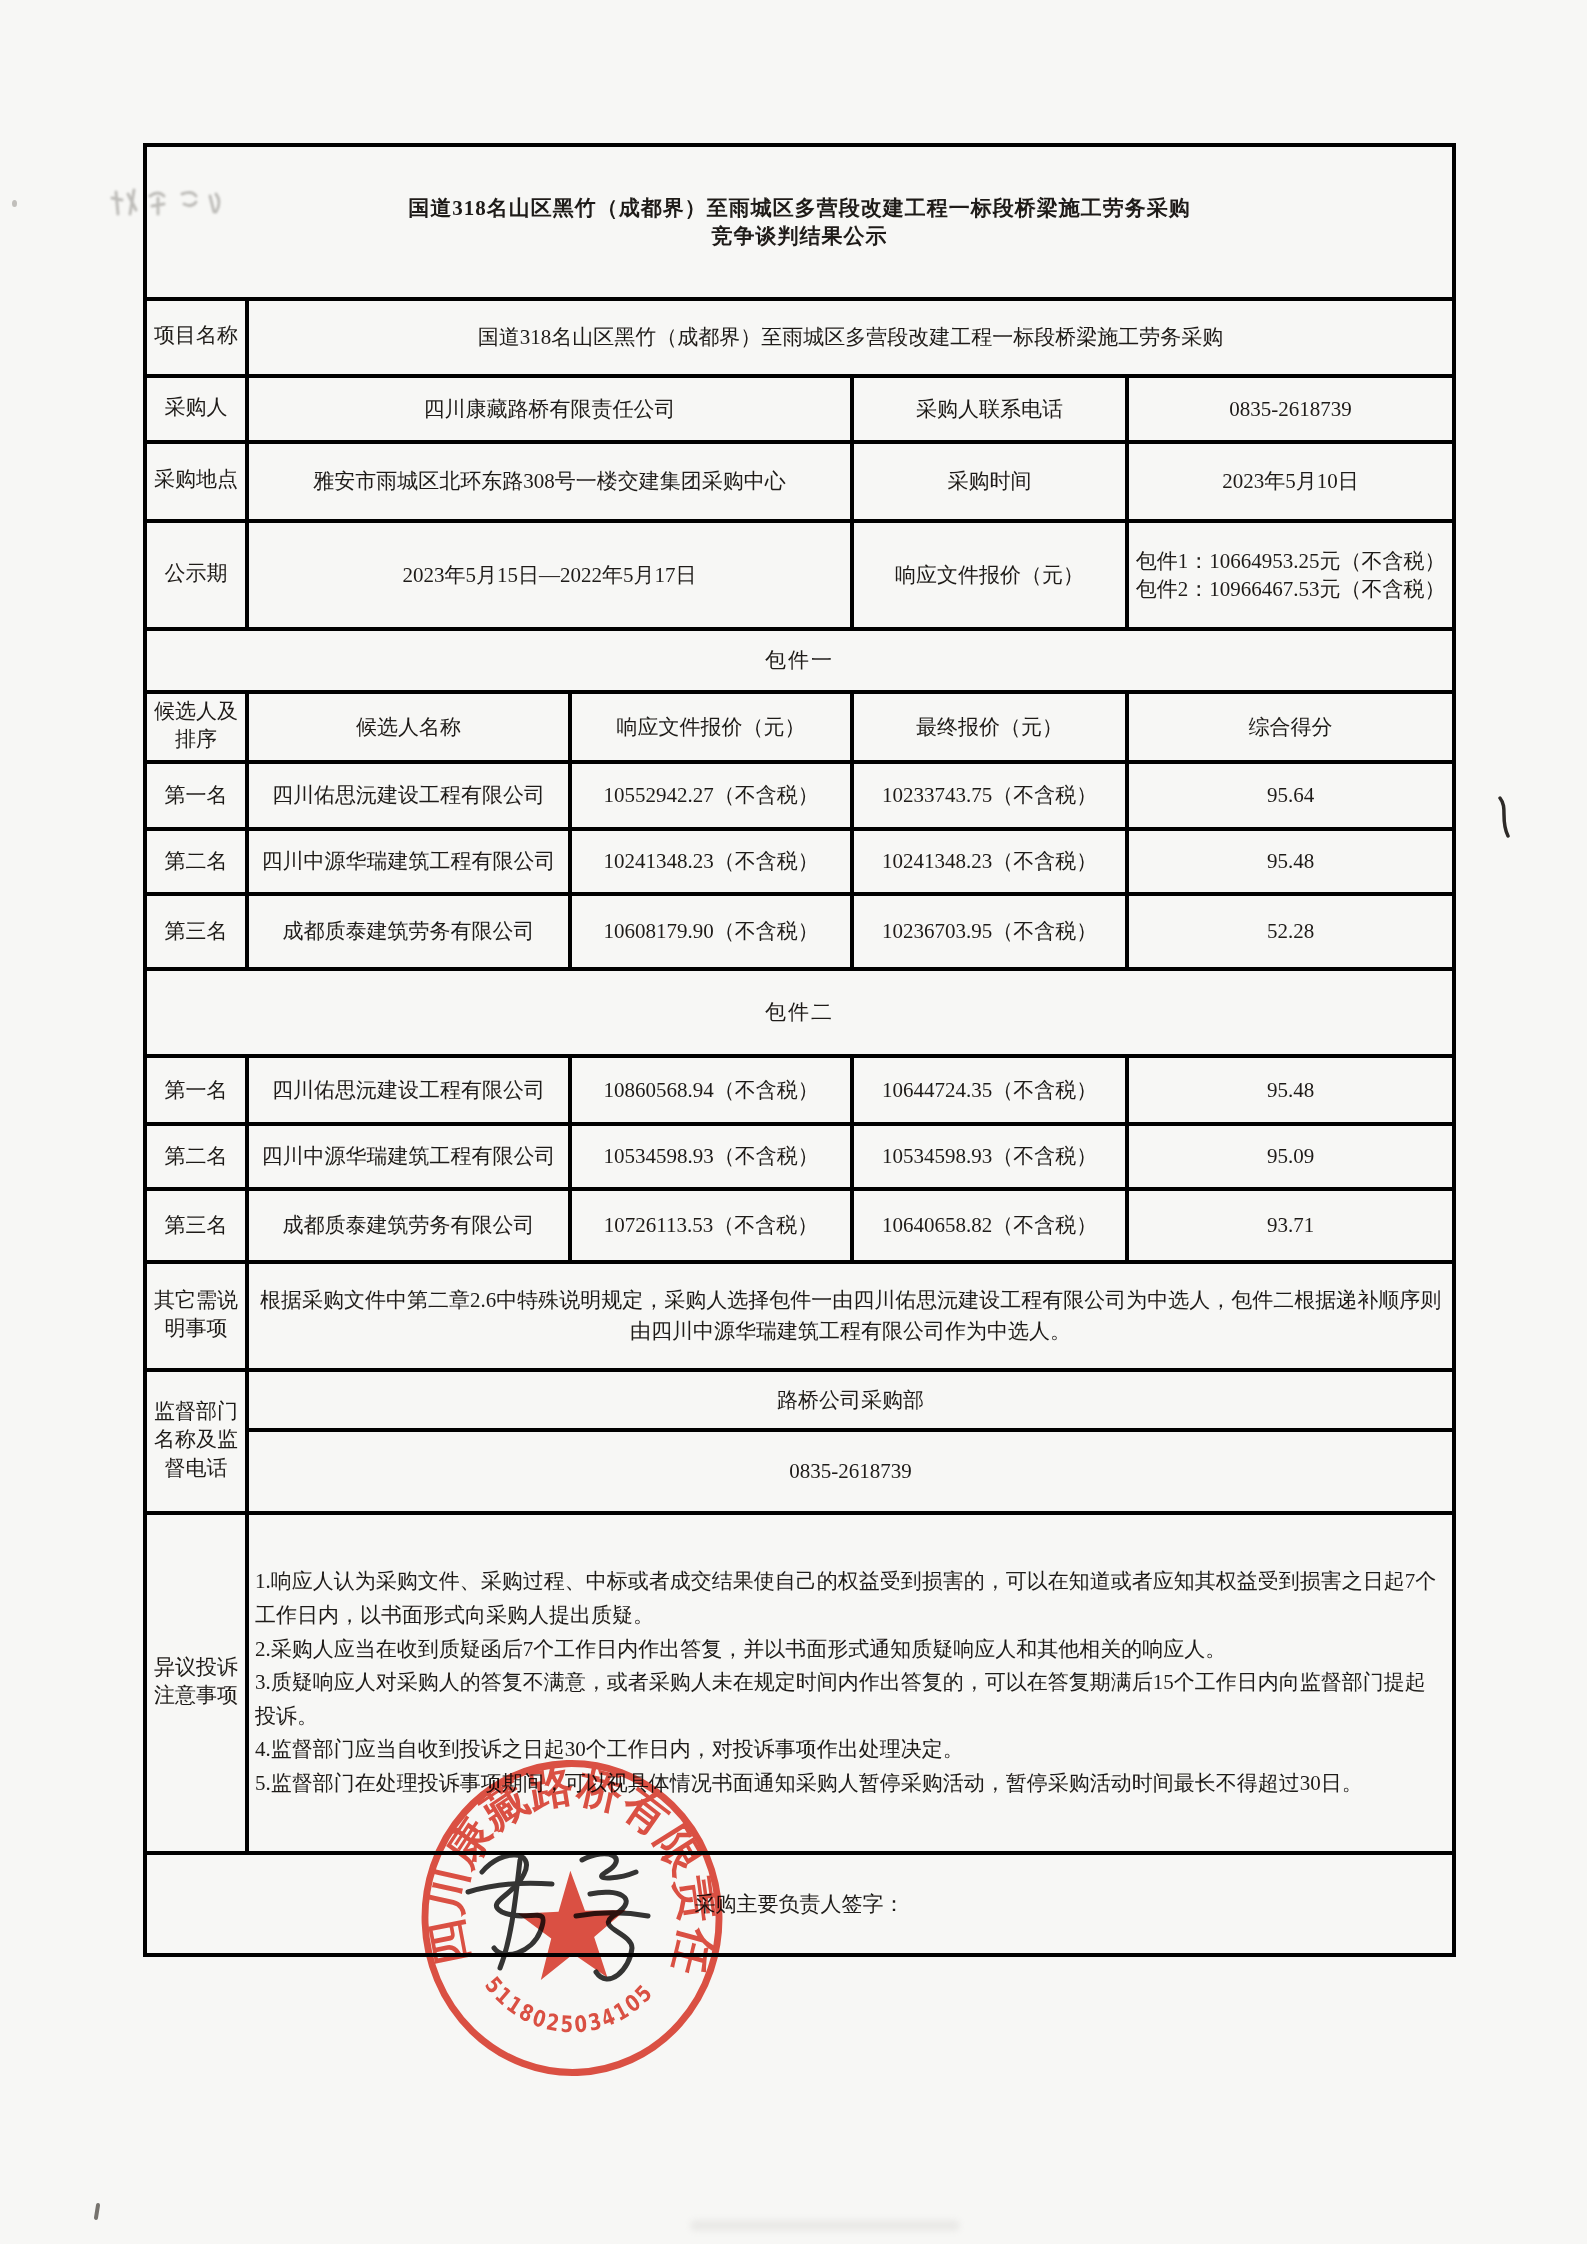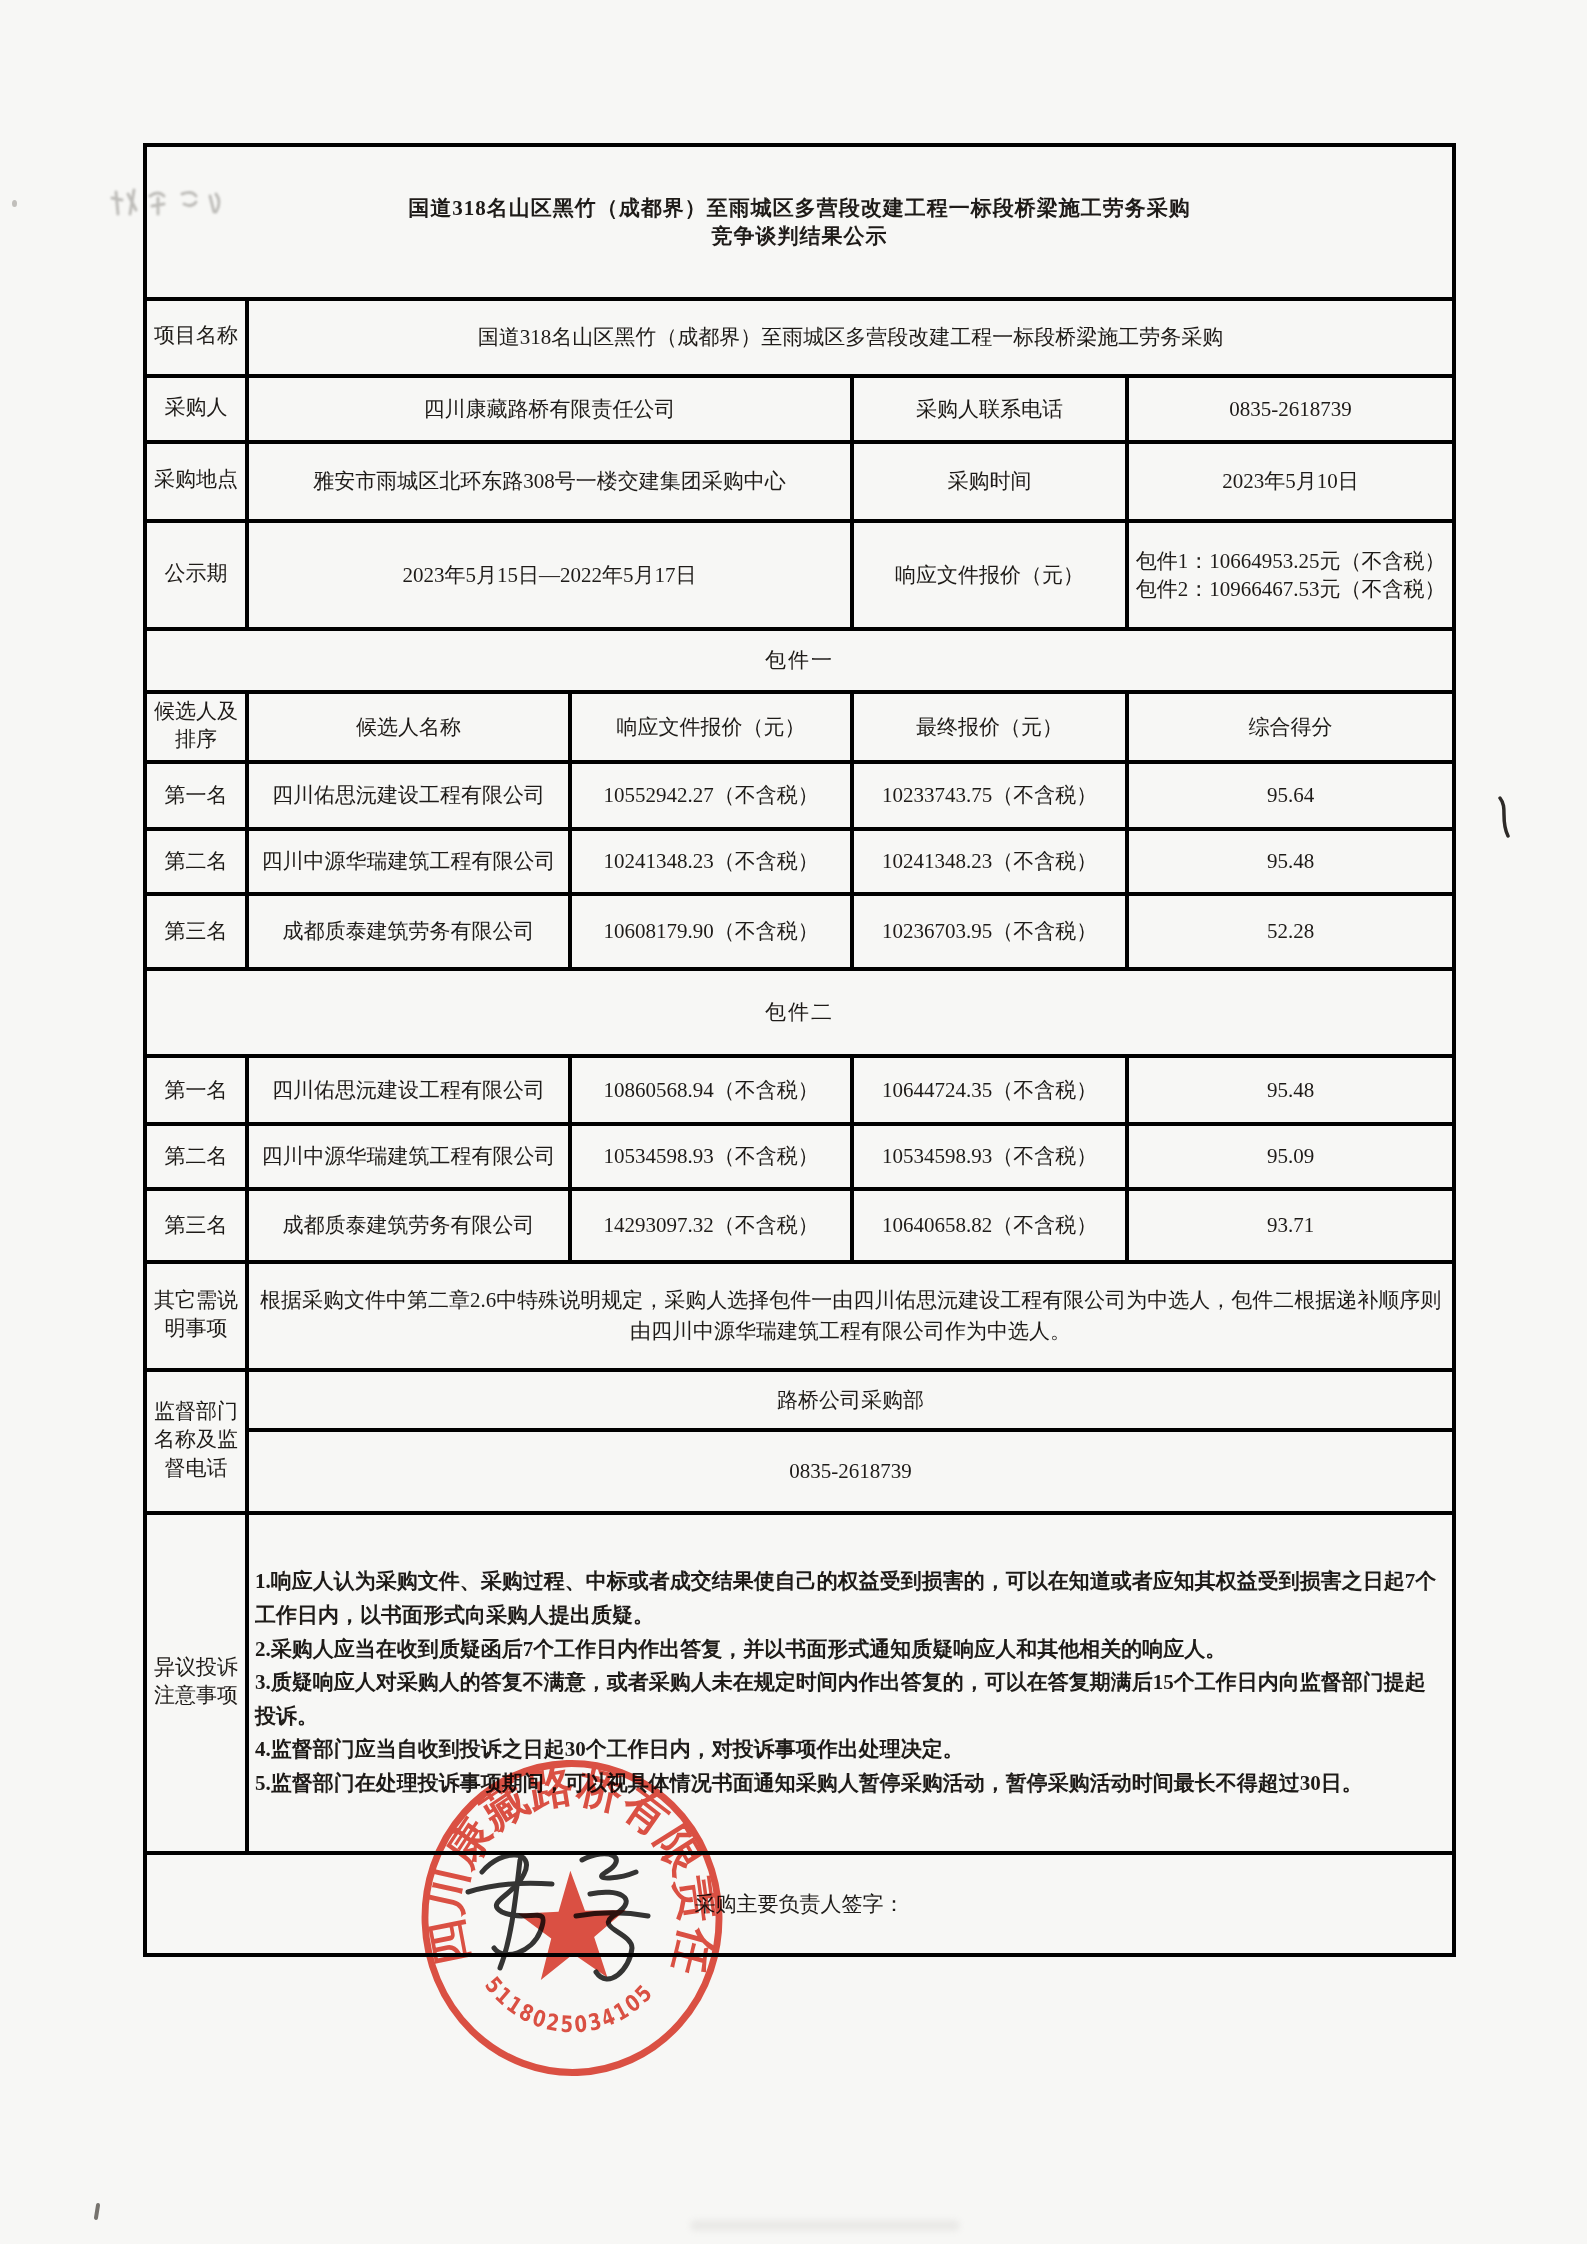--- a/index.html
+++ b/index.html
@@ -23,21 +23,21 @@
     text-align:center;vertical-align:middle;
     font-size:21px;line-height:1.35;
     padding:2px 6px;
     word-break:break-all;
   }
   td.title-cell{font-size:29px;font-weight:bold;line-height:1.75;letter-spacing:1px;}
   td.banner-cell{font-size:22px;letter-spacing:2px;}
   td.tl{text-align:left;padding-left:13px;}
   td.lbl{padding:2px 3px;font-family:Liberation Mono, monospace;}
   td.maxprice{font-size:20px;line-height:1.32;padding:2px 4px;}
-  td.objection-cell{text-align:left;padding:6px 12px 6px 15px;font-weight:bold;}
+  td.objection-cell{text-align:left;padding:6px 12px 6px 15px;}
   .obj-item{font-size:21px;line-height:1.6;text-align:left;}
   td.sig-cell{text-align:left;padding-left:9px;font-size:22px;}
   td.score-cell{font-size:21px;}
   .title-line{display:block;}
   
   .overlay{position:absolute;pointer-events:none;}
   #stamp{left:392px;top:1738px;mix-blend-mode:multiply;opacity:.88;transform:rotate(-2deg) scale(.98,1.03);}
   #signature{left:440px;top:1820px;mix-blend-mode:multiply;}
   #smudge{left:98px;top:180px;opacity:.55;filter:blur(1.2px);}
   #dot-left{left:12px;top:200px;width:5px;height:7px;background:#a9a7a2;border-radius:50%;opacity:.7;}
@@ -142,21 +142,21 @@
   <tr style="height:65px">
     <td>第二名</td>
     <td>四川中源华瑞建筑工程有限公司</td>
     <td>10534598.93（不含税）</td>
     <td>10534598.93（不含税）</td>
     <td class="score-cell">95.09</td>
   </tr>
   <tr style="height:73px">
     <td>第三名</td>
     <td>成都质泰建筑劳务有限公司</td>
-    <td>14293097.32（不含税）</td>
+    <td>10726113.53（不含税）</td>
     <td>10640658.82（不含税）</td>
     <td class="score-cell">93.71</td>
   </tr>
 
   <tr style="height:108px">
     <td class="lbl">其它需说明事项</td>
     <td colspan="4" class="tl" style="line-height:1.5">根据采购文件中第二章2.6中特殊说明规定，采购人选择包件一由四川佑思沅建设工程有限公司为中选人，包件二根据递补顺序则由四川中源华瑞建筑工程有限公司作为中选人。</td>
   </tr>
 
   <tr style="height:60px">

